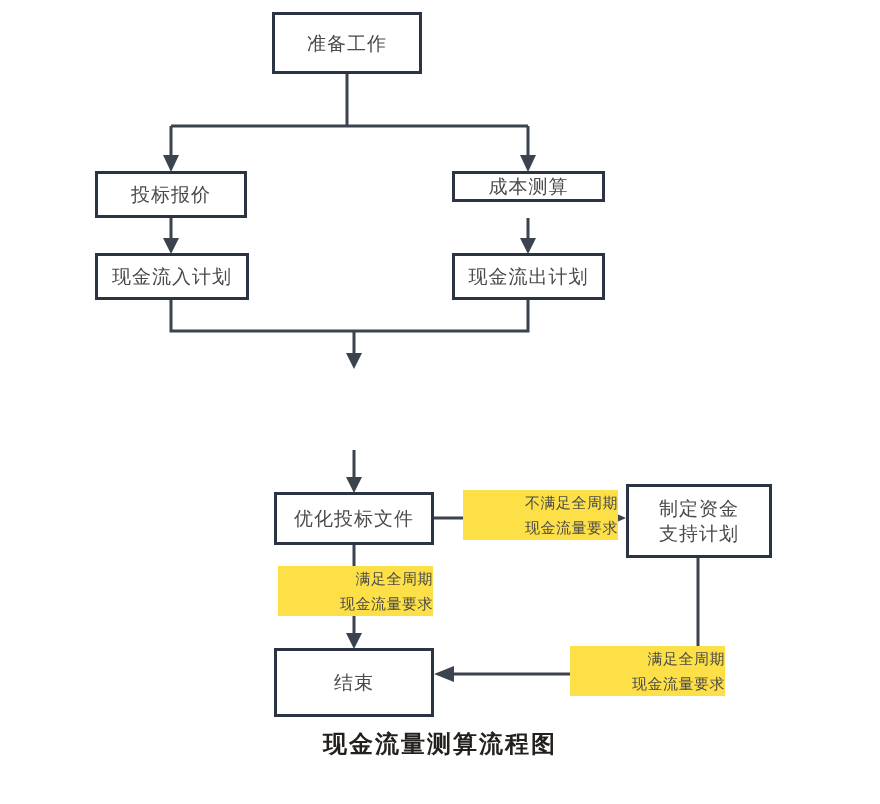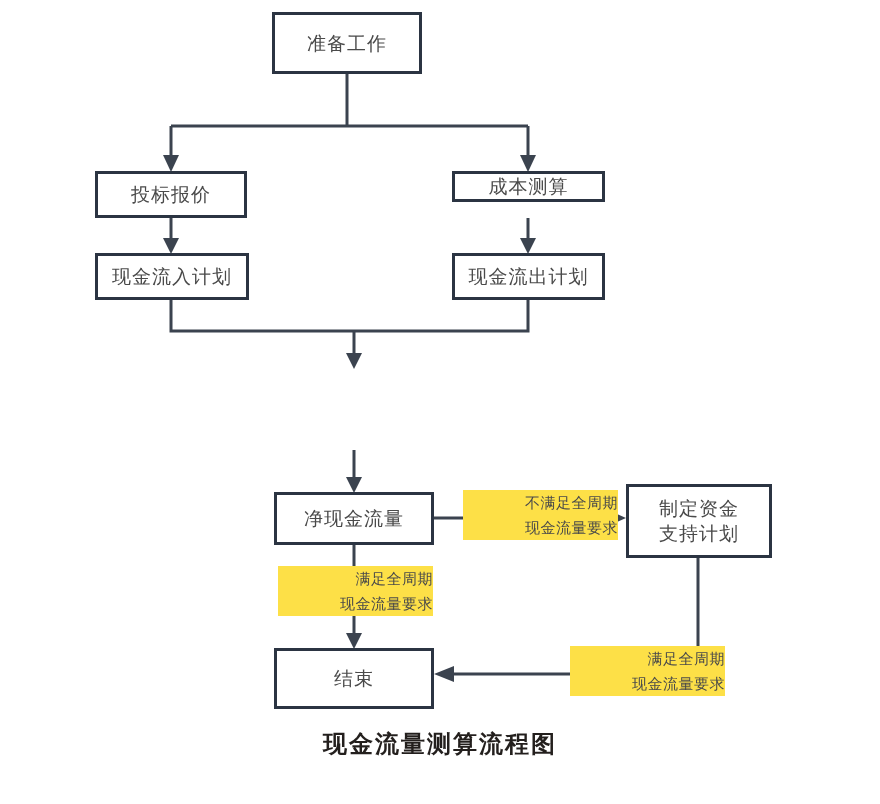--- a/index.html
+++ b/index.html
@@ -121,26 +121,26 @@
 
   <div class="node" style="left:272px; top:12px; width:150px; height:62px;">准备工作</div>
 
   <div class="node" style="left:452px; top:171px; width:153px; height:31px;">成本测算</div>
 
   <div class="node" style="left:95px; top:253px; width:154px; height:47px;text-align:center;">现金流入计划</div>
 
   <div class="node" style="left:452px; top:253px; width:153px; height:47px;">现金流出计划</div>
 
 
-  <div class="node" style="left:274px; top:492px; width:160px; height:53px;">净现金流量</div>
+  <div class="node" style="left:274px; top:492px; width:160px; height:53px;">优化投标文件</div>
 
   <div class="node" style="left:626px; top:484px; width:146px; height:74px;">制定资金
 支持计划</div>
 
-  <div class="node" style="left:274px; top:648px; width:160px; height:61px;">结束</div>
+  <div class="node" style="left:274px; top:648px; width:160px; height:69px;">结束</div>
 
   <div class="edge-label" style="left:463px; top:490px; width:155px;">不满足全周期
 现金流量要求</div>
 
   <div class="edge-label" style="left:278px; top:566px; width:155px;">满足全周期
 现金流量要求</div>
 
   <div class="edge-label" style="left:570px; top:646px; width:155px;">满足全周期
 现金流量要求</div>
 

